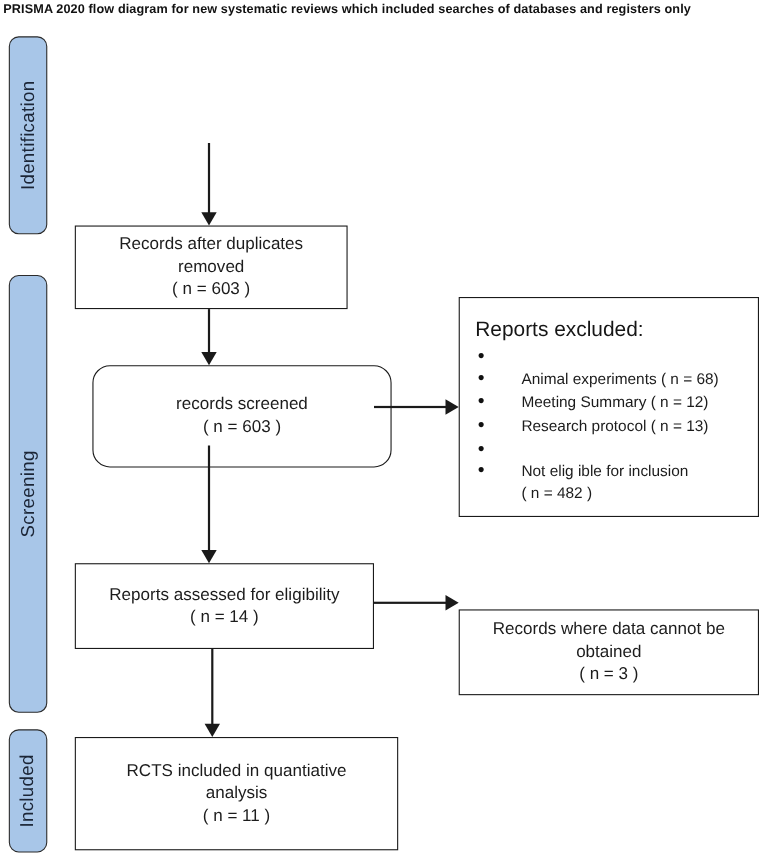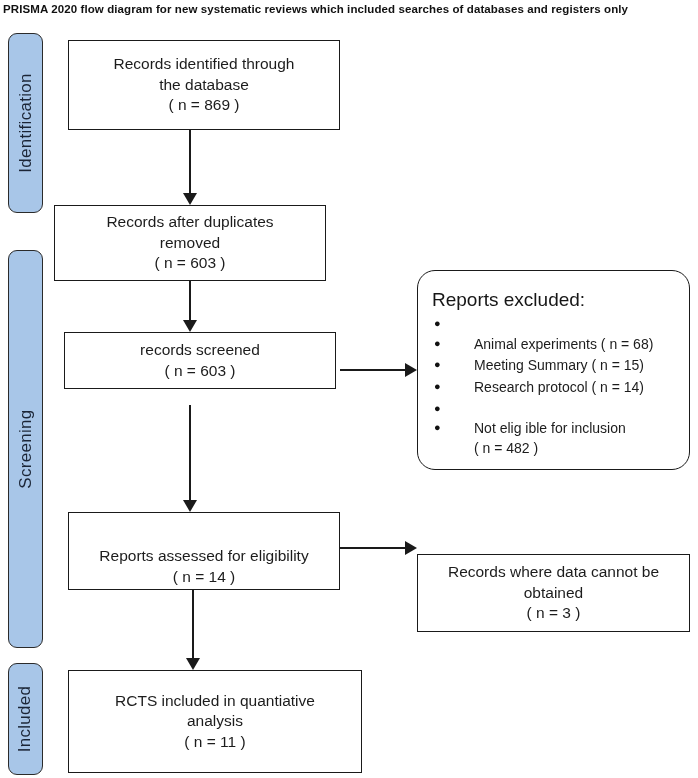--- a/index.html
+++ b/index.html
@@ -58,64 +58,59 @@
   <div class="stage" style="top:33px;height:180px;">
     <span>Identification</span>
   </div>
   <div class="stage" style="top:250px;height:398px;">
     <span>Screening</span>
   </div>
   <div class="stage" style="top:663px;height:112px;">
     <span>Included</span>
   </div>
 
-  <div class="fbox" style="left:68px;top:40px;width:272px;height:90px;">
-    <div class="txt">Records identified through
-the database
-( n = 869 )</div>
-  </div>
 
-  <div class="fbox" style="left:54px;top:205px;width:272px;height:76px;">
+  <div class="fbox" style="left:68px;top:205px;width:248px;height:76px;">
     <div class="txt">Records after duplicates
 removed
 ( n = 603 )</div>
   </div>
 
-  <div class="fbox" style="left:64px;top:332px;width:272px;height:57px;">
+  <div class="fbox" style="left:84px;top:332px;width:272px;height:93px;border-radius:16px;">
     <div class="txt">records screened
 ( n = 603 )</div>
   </div>
 
-  <div class="fbox" style="left:68px;top:512px;width:272px;height:78px;align-items:flex-end;">
+  <div class="fbox" style="left:68px;top:512px;width:272px;height:78px;">
     <div class="txt">Reports assessed for eligibility
 ( n = 14 )</div>
   </div>
 
   <div class="fbox" style="left:68px;top:670px;width:294px;height:103px;">
     <div class="txt">RCTS included in quantiative
 analysis
 ( n = 11 )</div>
   </div>
 
-  <div class="ebox" style="left:417px;top:270px;width:273px;height:200px;border-radius:18px;">
+  <div class="ebox" style="left:417px;top:270px;width:273px;height:200px;">
     <div class="head">Reports excluded:</div>
     <div class="erow">
       <span class="bullet">●</span>
     </div>
     <div class="erow">
       <span class="bullet">●</span>
       <span class="itxt">Animal experiments ( n = 68)</span>
     </div>
     <div class="erow">
       <span class="bullet">●</span>
-      <span class="itxt">Meeting Summary ( n = 15)</span>
+      <span class="itxt">Meeting Summary ( n = 12)</span>
     </div>
     <div class="erow">
       <span class="bullet">●</span>
-      <span class="itxt">Research protocol ( n = 14)</span>
+      <span class="itxt">Research protocol ( n = 13)</span>
     </div>
     <div class="erow">
       <span class="bullet">●</span>
     </div>
     <div class="erow">
       <span class="bullet">●</span>
       <span class="itxt">Not elig ible for inclusion
 ( n = 482 )</span>
     </div>
   </div>

